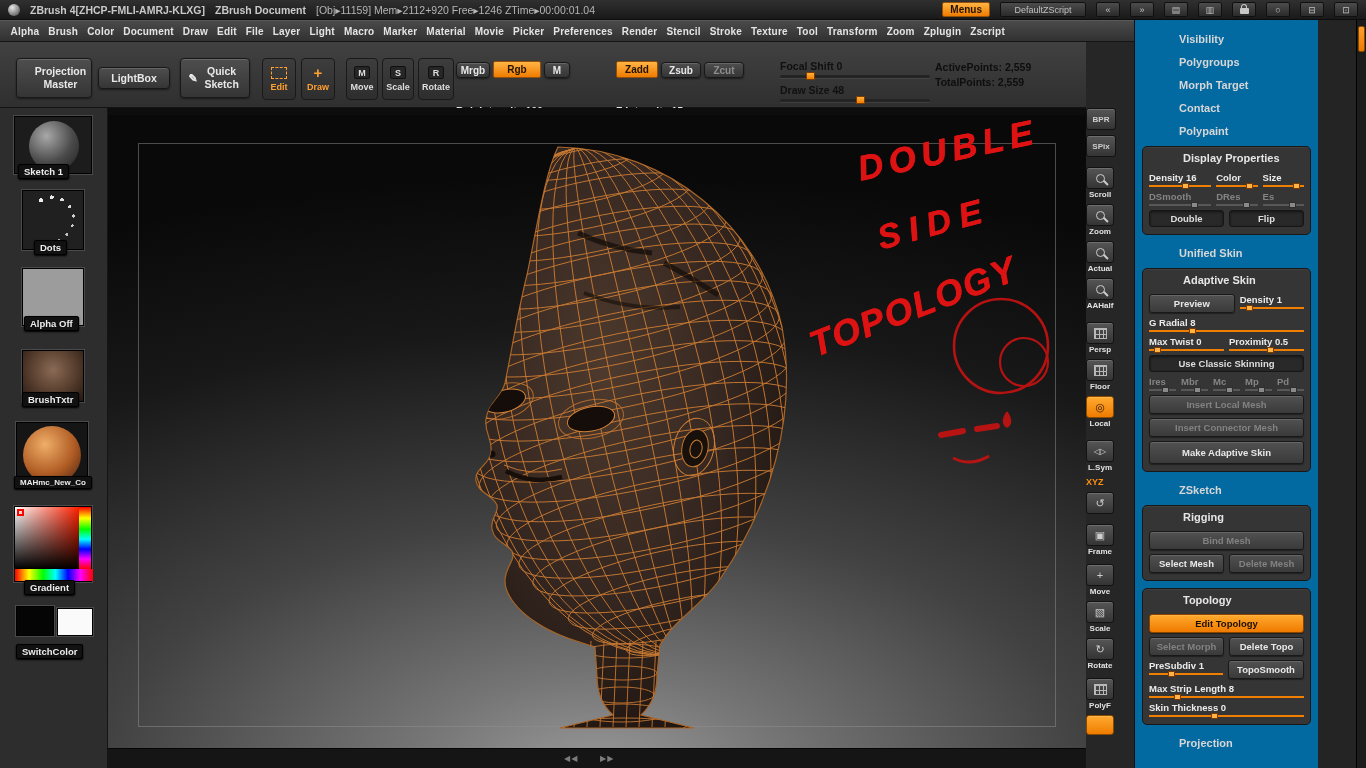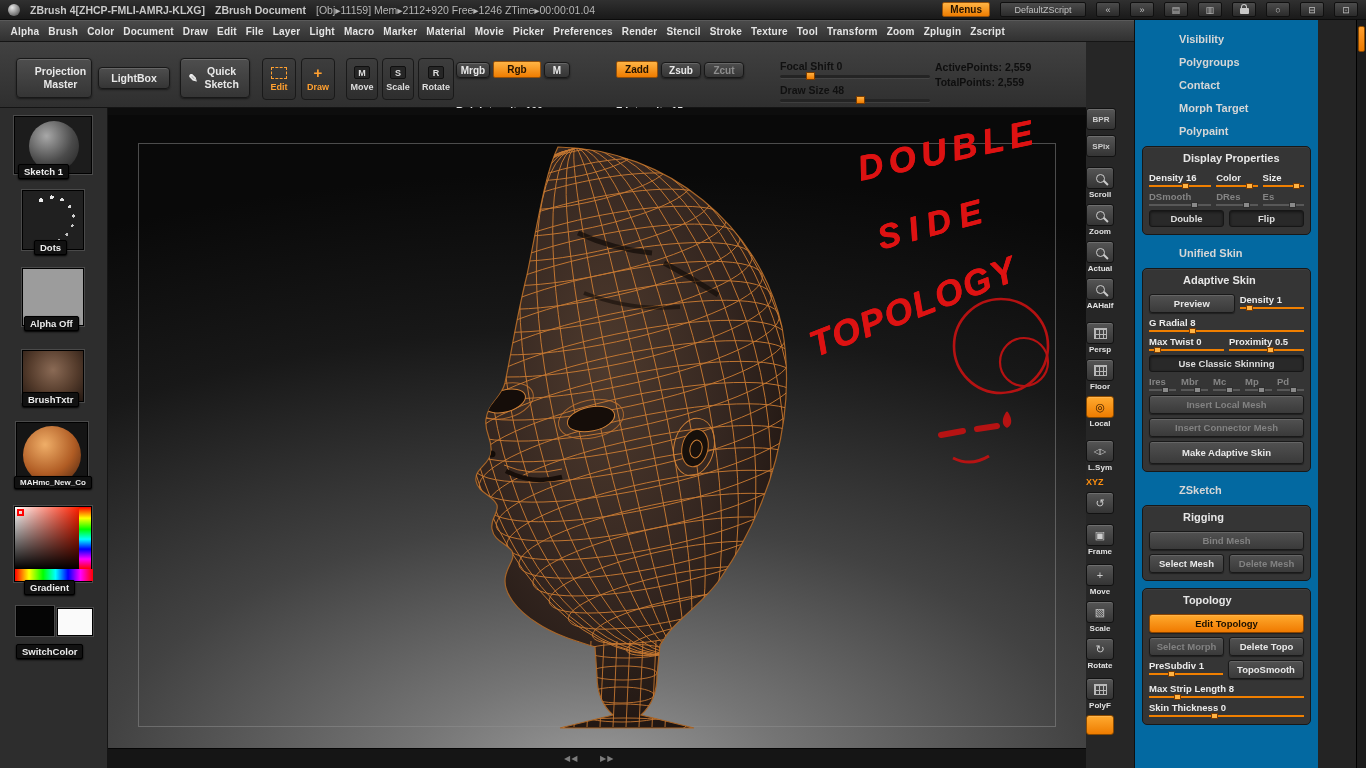--- a/index.html
+++ b/index.html
@@ -475,22 +475,22 @@
       <span class="shelf-label">PolyF</span>
     </div>
     <div class="sh-item">
       <span class="chip orange" style="height:20px;"></span>
     </div>
   </div>
 
   <div class="right-panel">
     <div class="collapsed-header">Visibility</div>
     <div class="collapsed-header">Polygroups</div>
+    <div class="collapsed-header">Morph Target</div>
     <div class="collapsed-header">Contact</div>
-    <div class="collapsed-header">Morph Target</div>
     <div class="collapsed-header">Polypaint</div>
 
     <div class="group">
       <div class="group-header">Display Properties</div>
       <div class="prow">
         <div class="pslider" style="flex:1.5;">
           <div class="pslabel"><span>Density</span>
             <span>16</span></div>
           <div class="ptrack">
               <span class="pknob" style="left:58%"></span>
@@ -665,18 +665,19 @@
         <div class="pslider">
           <div class="pslabel"><span>Skin Thickness</span>
             <span>0</span></div>
           <div class="ptrack">
               <span class="pknob" style="left:42%"></span>
             </div>
         </div>
       </div>
     </div>
 
+    <div class="collapsed-header">Projection</div>
   </div>
 
   <div class="vscroll">
     <div class="vthumb"></div>
   </div>
 </div>
 
 </body></html>

